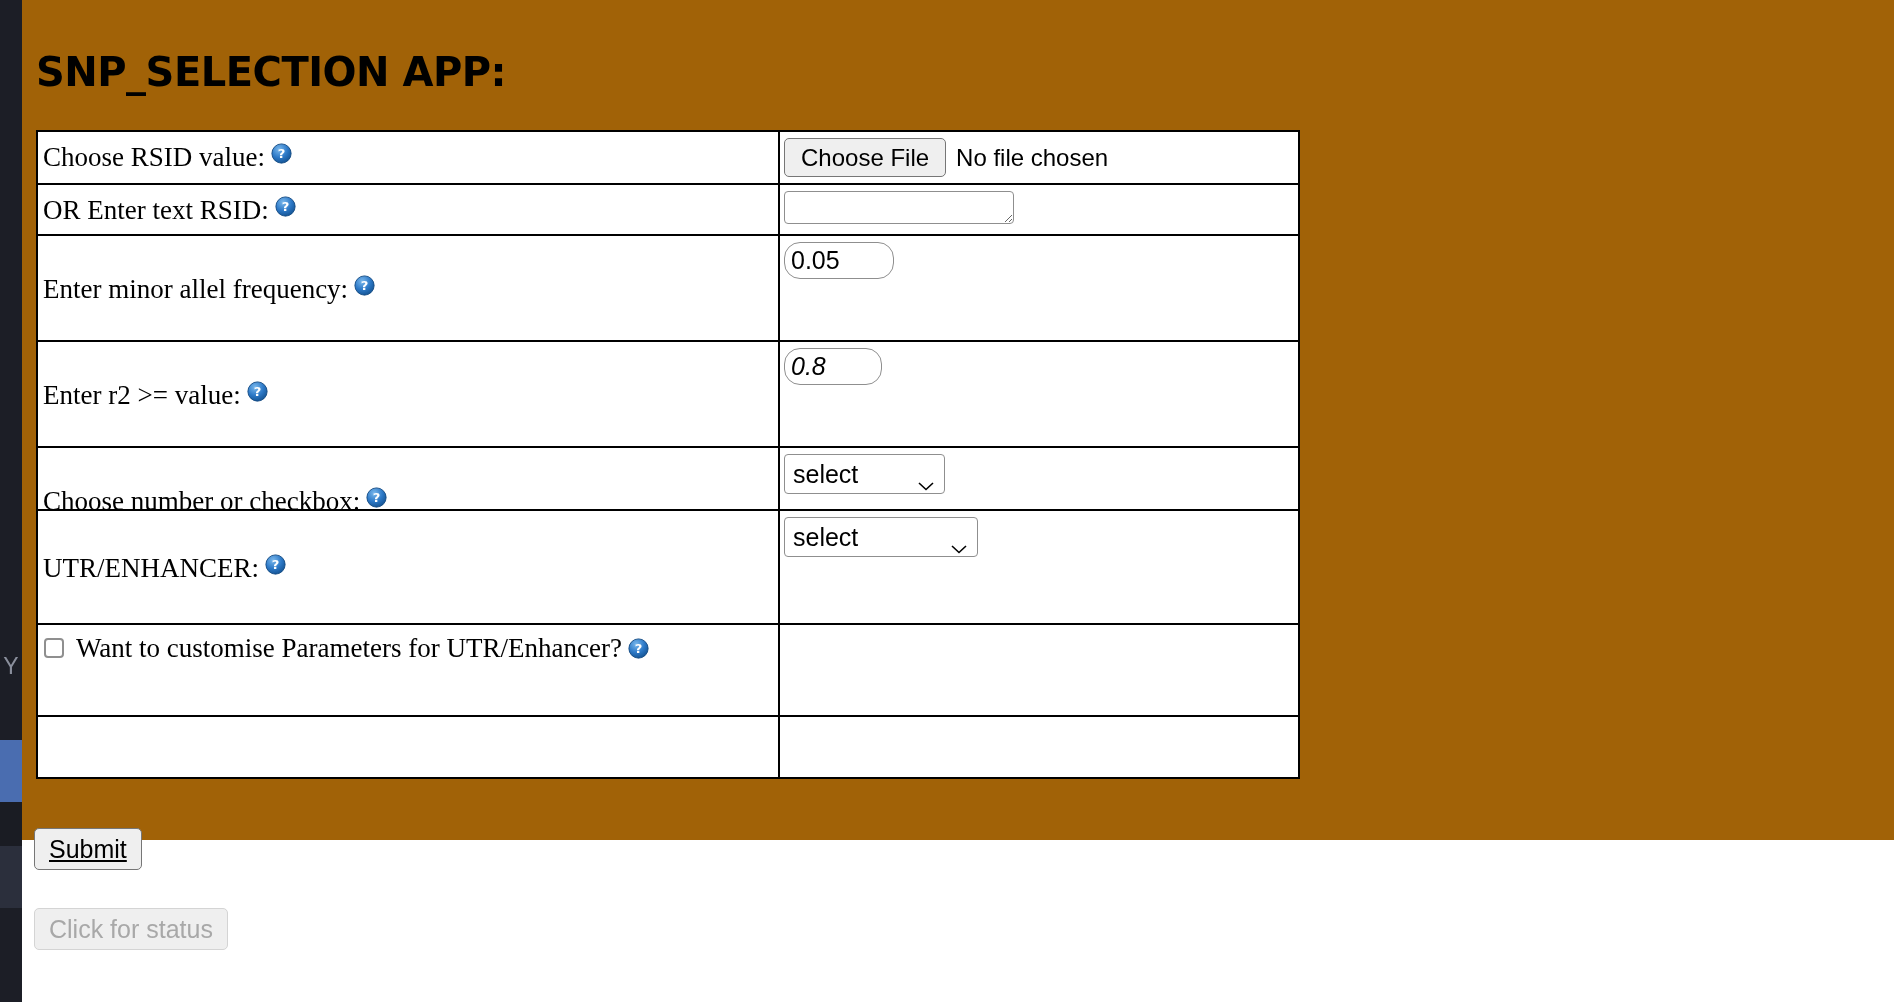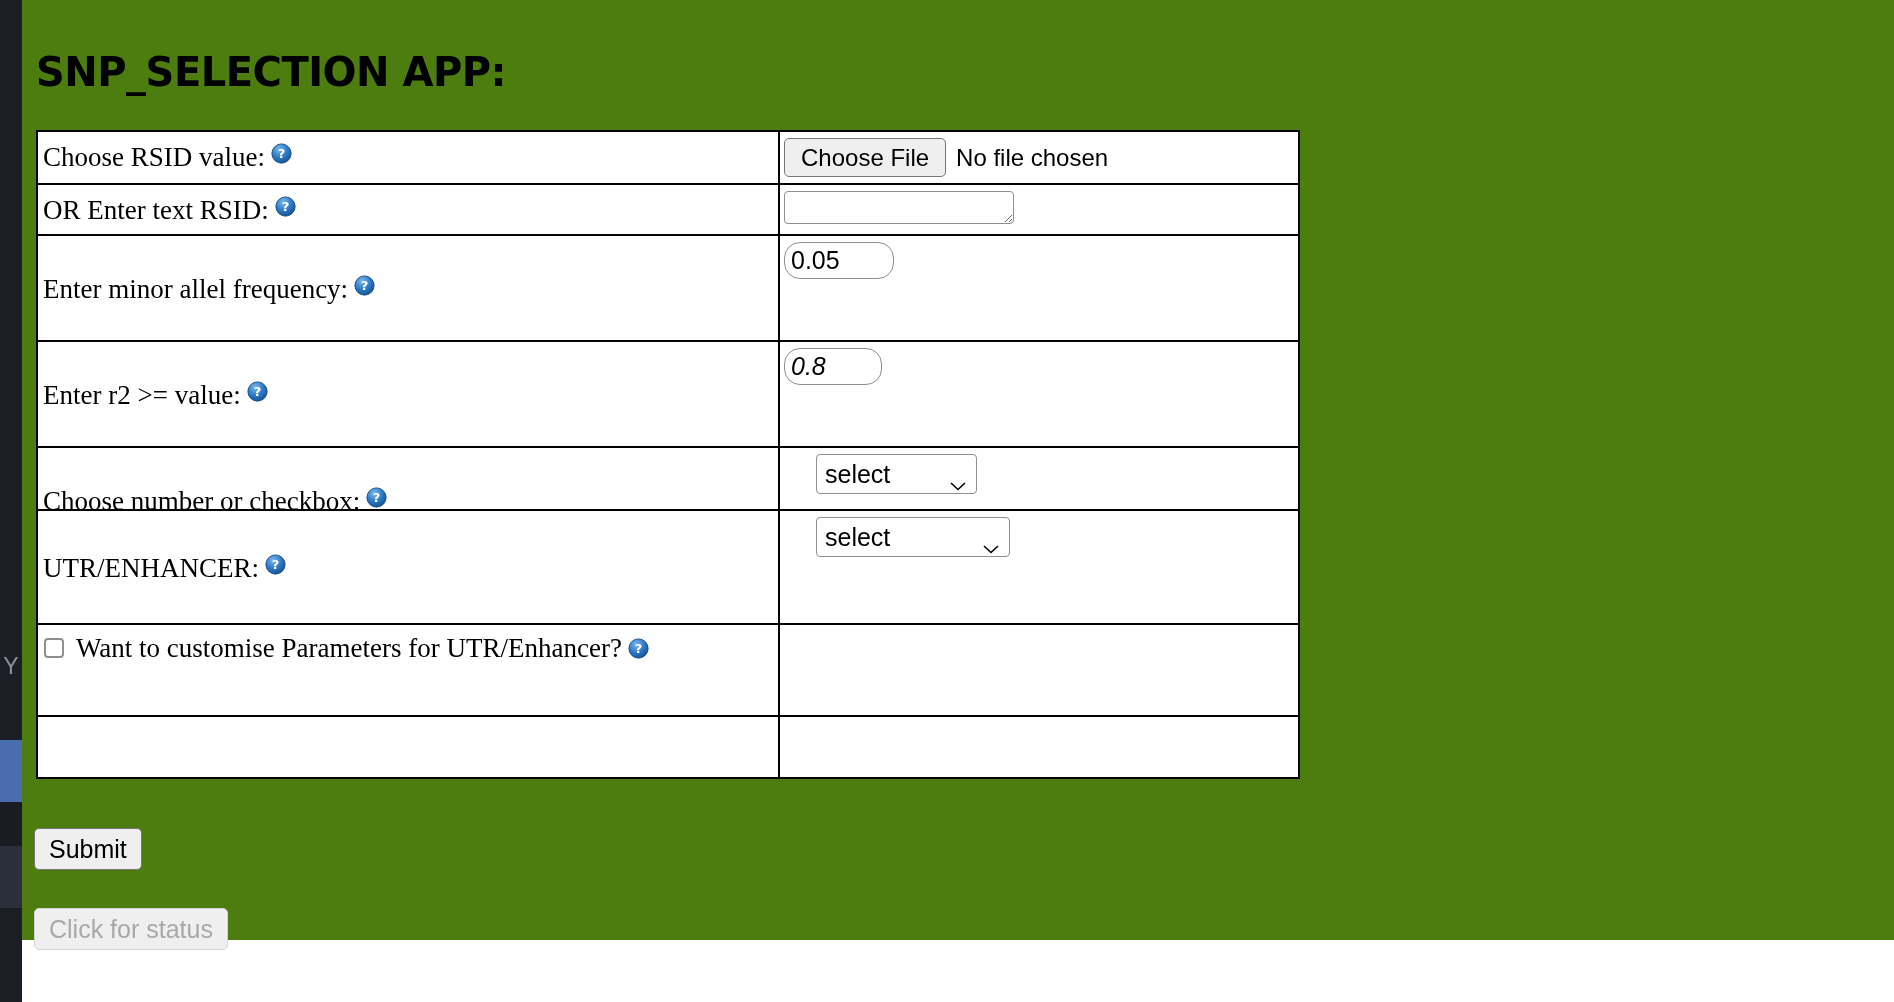--- a/index.html
+++ b/index.html
@@ -45,22 +45,22 @@
   }
   #strip-dim1 { top: 802px; height: 44px; background: #1a1c23; }
   #strip-dim2 { top: 846px; height: 62px; background: #2b2f3c; }
   #strip-dim3 { top: 908px; height: 94px; background: #1c1e26; }
 
   
   #page {
     position: absolute;
     left: 22px; top: 0;
     width: 1872px;
-    height: 940px;
-    background: #4d7c0f;
+    height: 840px;
+    background: #a16207;
   }
 
   #page-title {
     position: absolute;
     left: 14px;
     top: 22px;
     font-family: "DejaVu Sans", sans-serif;
     font-weight: bold;
     font-size: 40px;
     letter-spacing: -0.5px;
@@ -173,21 +173,20 @@
     border-radius: 4px;
     background: #ffffff;
     box-sizing: border-box;
     font-family: "Liberation Sans", "DejaVu Sans", sans-serif;
     font-size: 25px;
     color: #000;
     padding: 4px 36px 4px 8px;
     line-height: 30px;
     cursor: default;
     user-select: none;
-    margin-left: 32px;
   }
   .select-box.w1 { width: 161px; }
   .select-box.w2 { width: 194px; }
   .chevron-down {
     position: absolute;
     right: 9px;
     top: 50%;
     transform: translateY(-50%);
     width: 18px;
     height: 12px;
@@ -227,20 +226,21 @@
     padding: 5px 14px;
     box-sizing: border-box;
     cursor: default;
   }
   #btn-submit {
     left: 12px;
     top: 828px;
     background: #efefef;
     color: #000000;
     border: 1px solid #767676;
+    text-decoration: underline;
   }
   #btn-status {
     left: 12px;
     top: 908px;
     background: #efefef;
     color: #a8a8a8;
     border: 1px solid #d4d4d4;
   }
 </style>
 </head>

